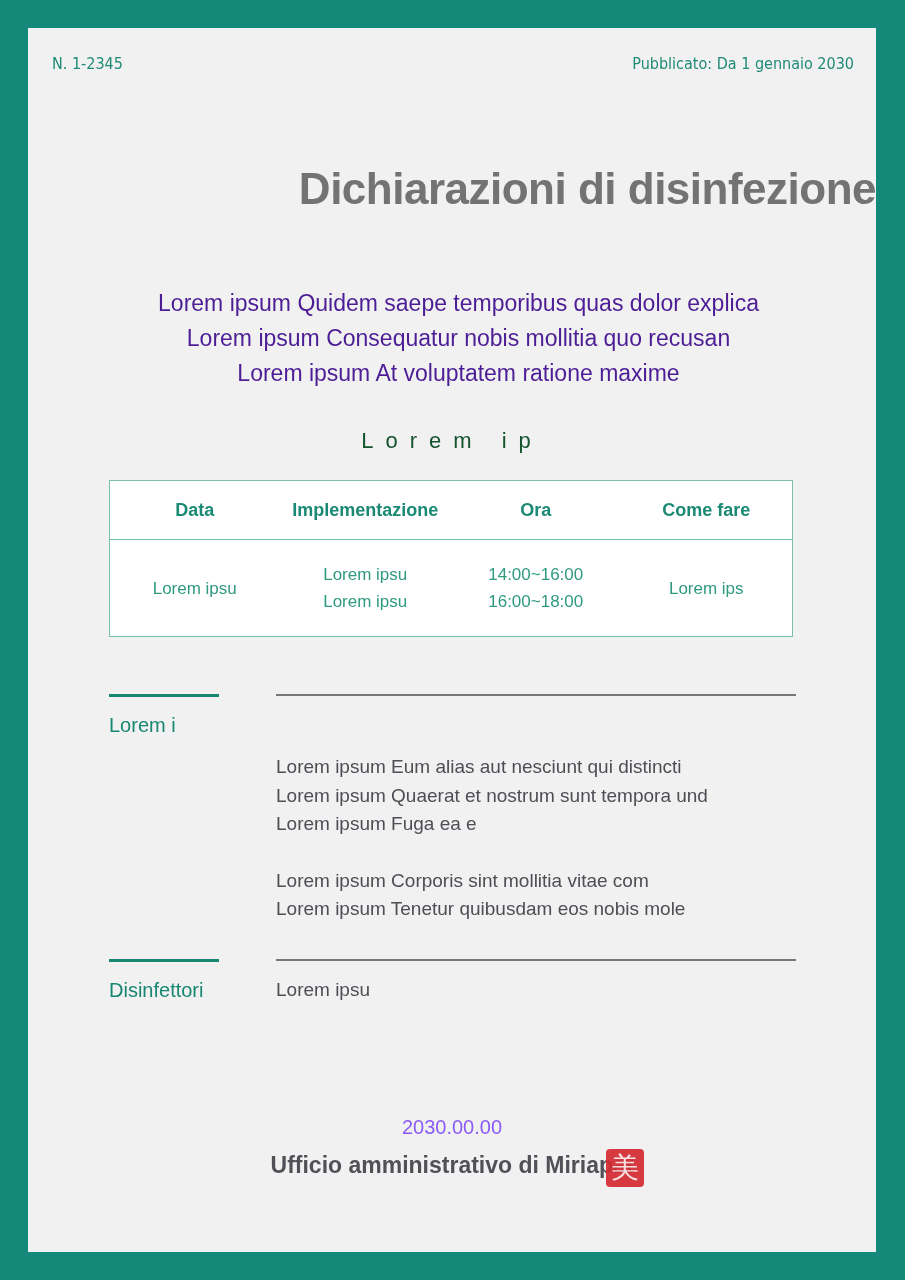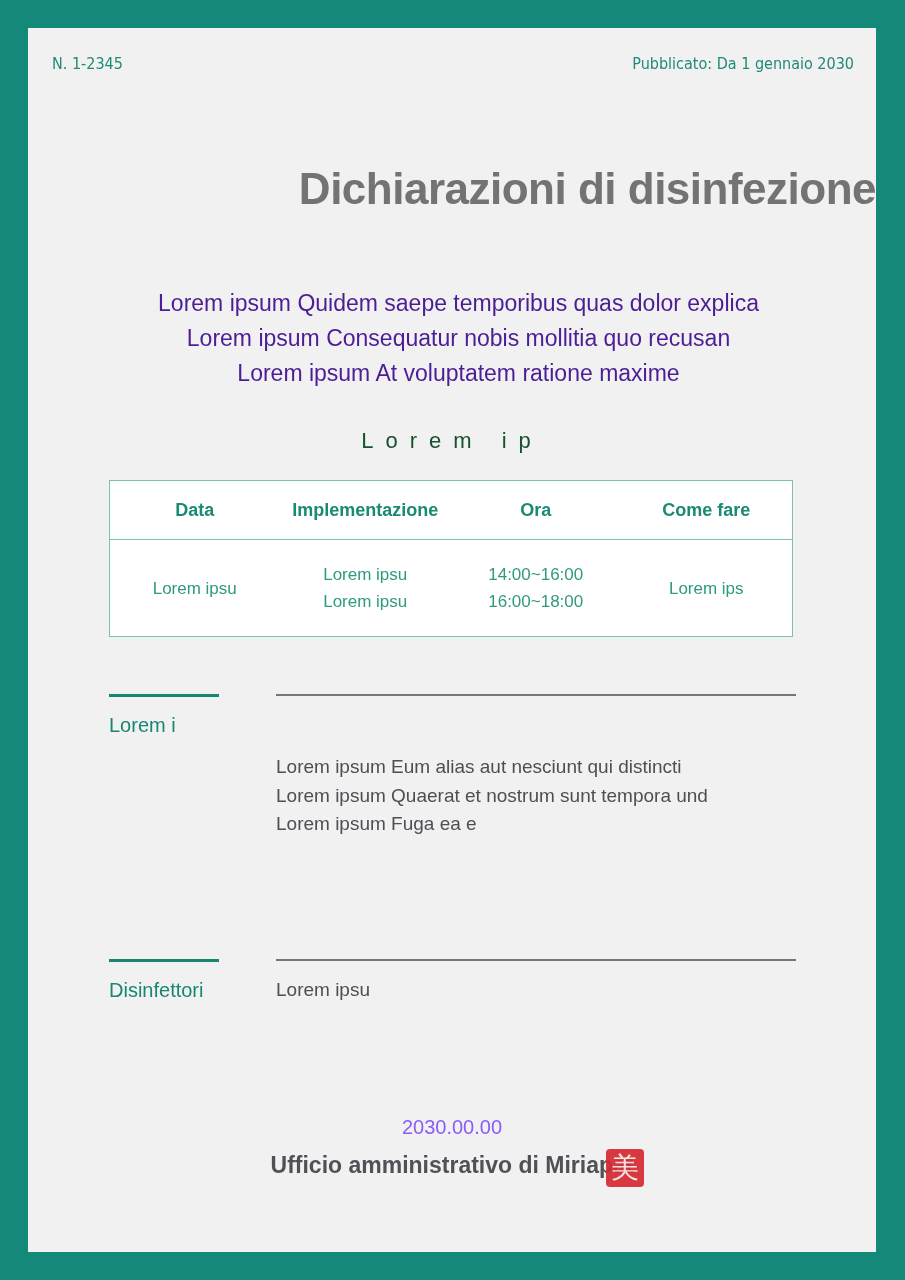--- a/index.html
+++ b/index.html
@@ -144,20 +144,24 @@
 
   <div class="section-bar" style="top:666px;"></div>
   <div class="section-rule" style="top:666px;"></div>
   <div class="section-label" style="top:686px;">Lorem i</div>
   <div class="section-body" style="top:684px;margin-top:41px;">
     <div class="para">
       <div>Lorem ipsum Eum alias aut nesciunt qui distincti</div>
       <div>Lorem ipsum Quaerat et nostrum sunt tempora und</div>
       <div>Lorem ipsum Fuga ea e</div>
     </div>
+    <div class="para">
+      <div>Lorem ipsum Corporis sint mollitia vitae com</div>
+      <div>Lorem ipsum Tenetur quibusdam eos nobis mole</div>
+    </div>
   </div>
 
   <div class="section-bar" style="top:931px;"></div>
   <div class="section-rule" style="top:931px;"></div>
   <div class="section-label" style="top:951px;">Disinfettori</div>
   <div class="section-body" style="top:948px;">
     <div class="para">
       <div>Lorem ipsu</div>
     </div>
   </div>

